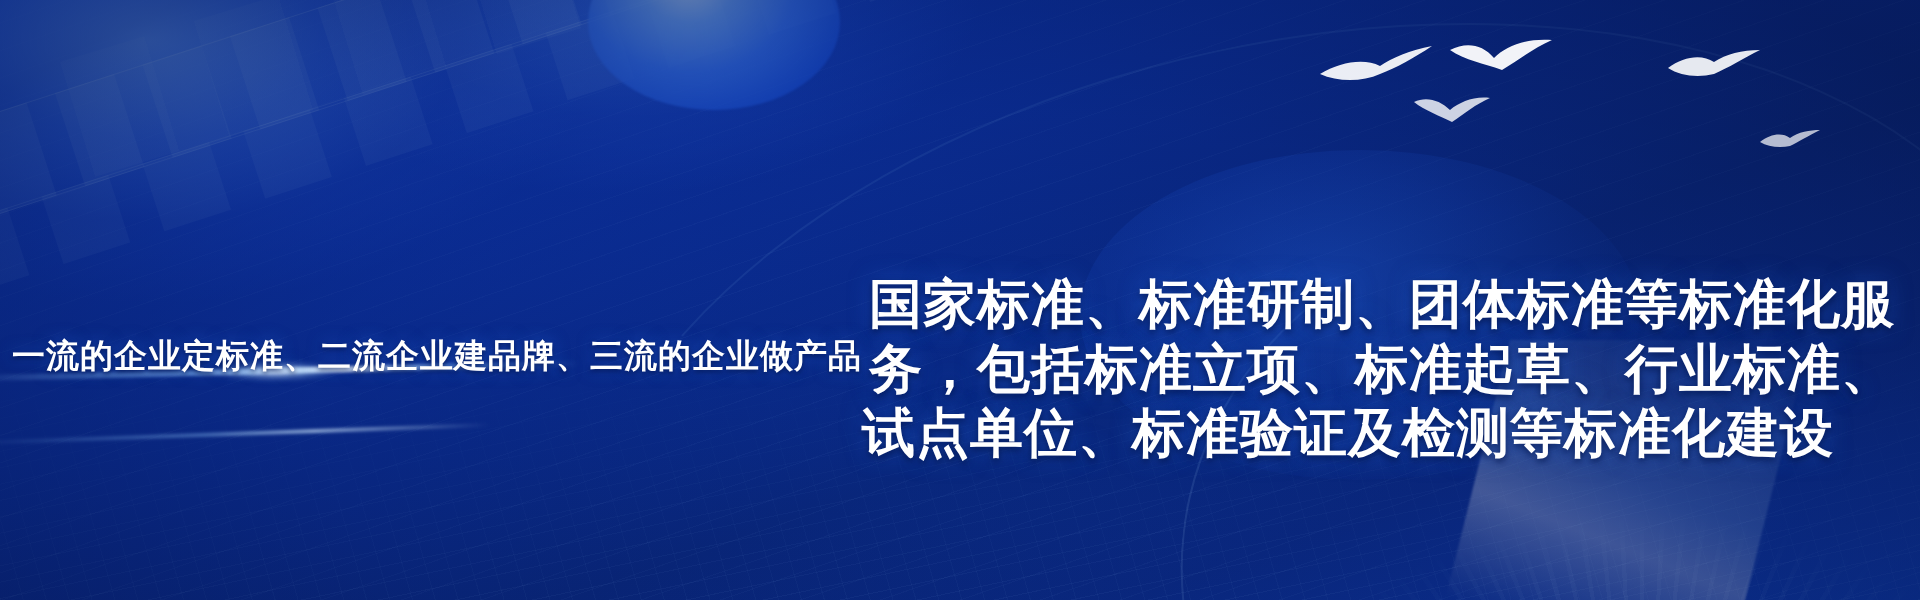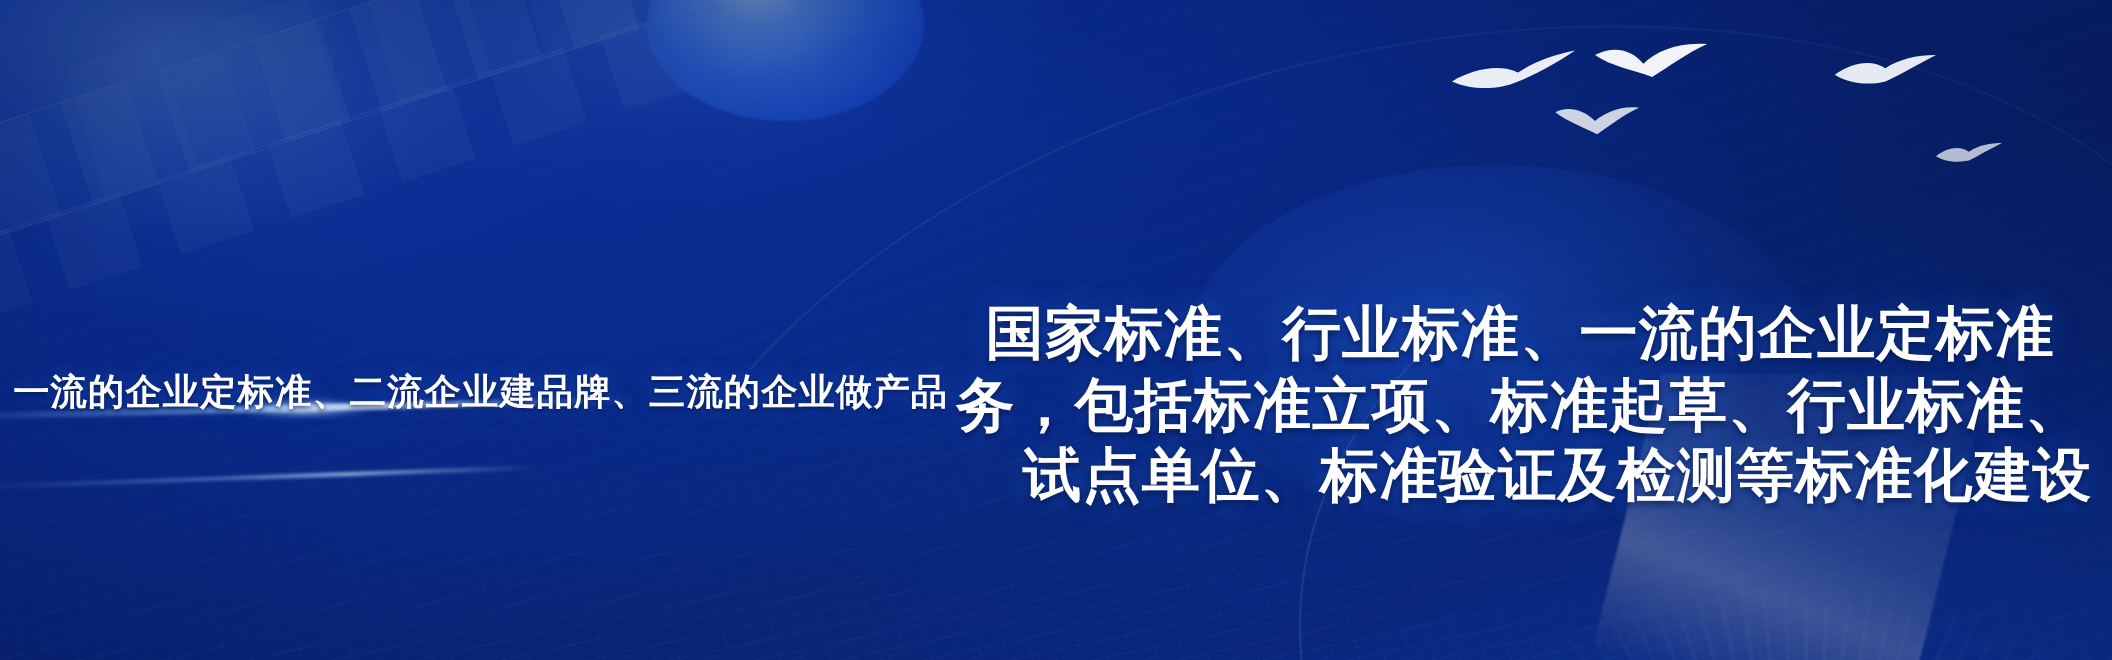--- a/index.html
+++ b/index.html
@@ -362,21 +362,21 @@
     letter-spacing: 1px;
     text-shadow:
        0 3px 7px rgba(3,18,70,0.8),
        0 0 22px rgba(40,110,230,0.5);
   }
   #subheadline .line {
     display: block;
     white-space: nowrap;
   }
   #subheadline .line.last {
-    text-align: right;
+    text-align: left;
   }
 </style>
 </head>
 <body>
 
 <div id="banner">
 
   <div class="bg-layer" id="bg-base"></div>
   <div class="bg-layer" id="streaks"></div>
   <div class="bg-layer" id="bg-glow-left"></div>
@@ -418,19 +418,19 @@
     </svg>
     <svg class="bird" style="left:1758px; top:128px;" width="64" height="26" viewBox="0 0 64 26">
       <path d="M2 14 C 12 6, 24 4, 32 10 C 40 4, 52 2, 62 2 C 50 8, 40 14, 32 18 C 22 20, 10 19, 2 14 Z" fill="#ffffff" opacity="0.70"></path>
     </svg>
   </div>
 
   <div id="text-block">
     <div id="headline">一流的企业定标准、二流企业建品牌、三流的企业做产品</div>
 
     <div id="subheadline">
-      <span class="line">国家标准、行业标准、一流的企业定标准</span>
+      <span class="line">国家标准、标准研制、团体标准等标准化服</span>
       <span class="line">务，包括标准立项、标准起草、行业标准、</span>
       <span class="line last">试点单位、标准验证及检测等标准化建设</span>
     </div>
   </div>
 
 </div>
 
 </body></html>

